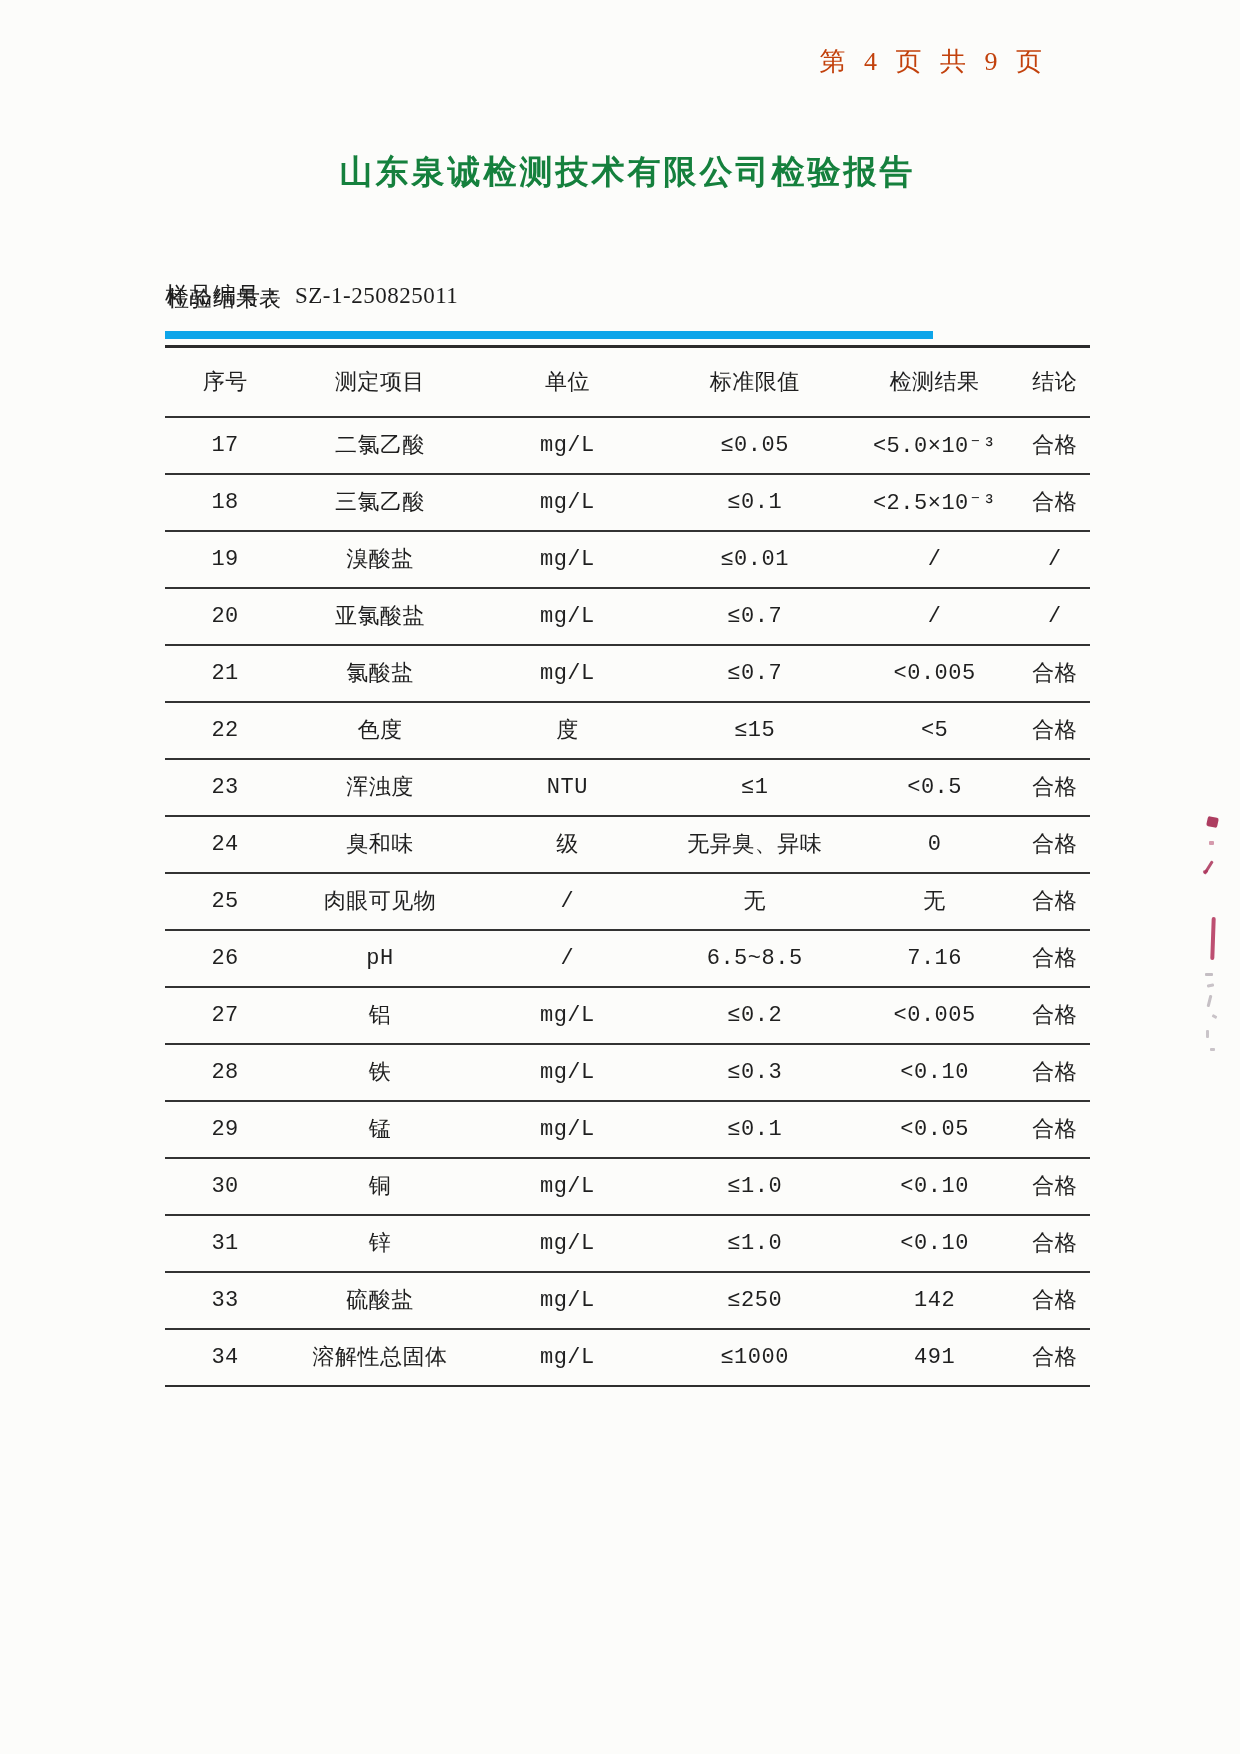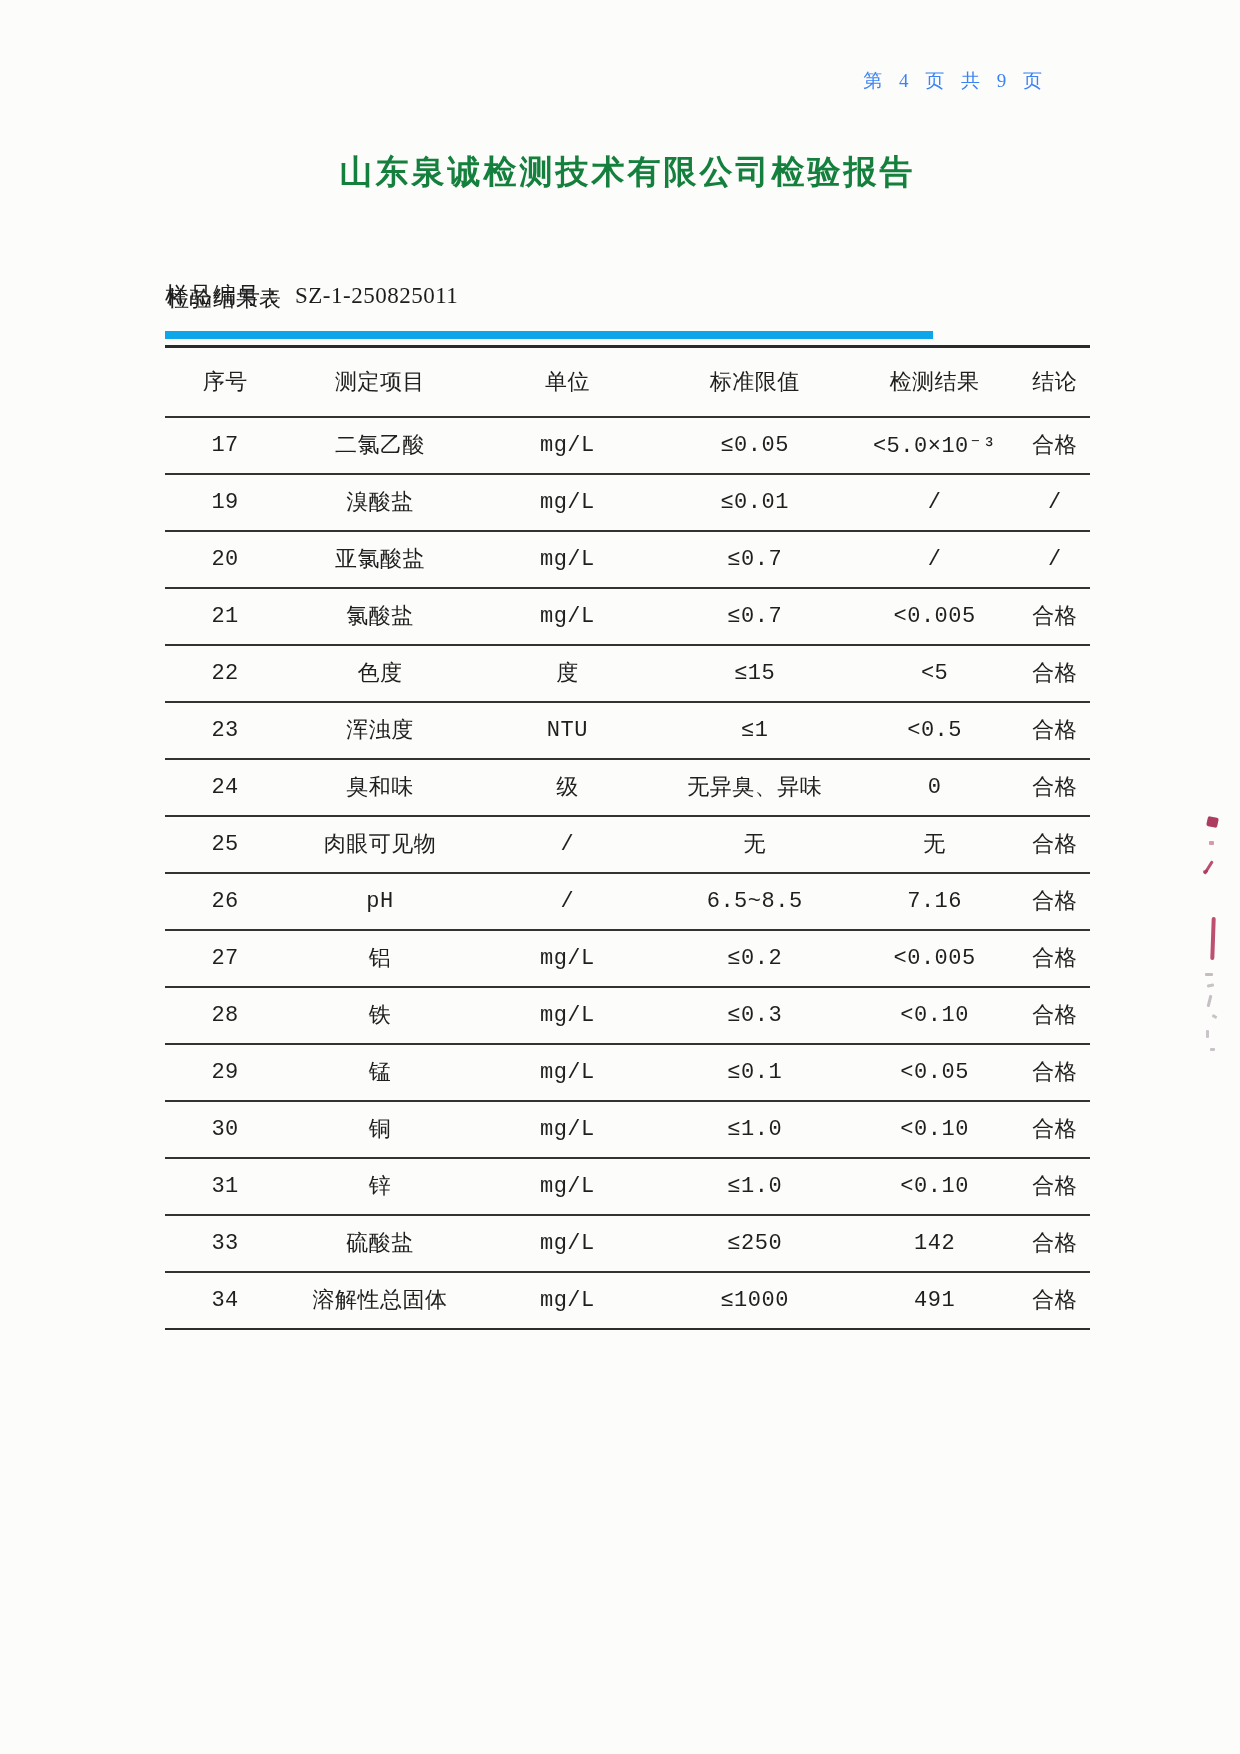--- a/index.html
+++ b/index.html
@@ -12,26 +12,26 @@
     width: 1240px;
     height: 1754px;
     margin: 0 auto;
     background: #fcfcfa;
     overflow: hidden;
     font-family: "Liberation Serif", "DejaVu Serif", serif;
     color: #1d1d1d;
   }
   .page-info {
     position: absolute;
-    top: 68px;
+    top: 44px;
     right: 196px;
-    font-size: 19px;
+    font-size: 26px;
     letter-spacing: 2px;
     word-spacing: 8px;
-    color: #3b82f6;
+    color: #c2410c;
     white-space: nowrap;
   }
   .title {
     position: absolute;
     top: 150px;
     left: 165px;
     width: 925px;
     margin: 0;
     text-align: center;
     font-size: 33px;
@@ -160,20 +160,28 @@
     <tbody>
         <tr>
     <td>17</td>
     <td>二氯乙酸</td>
     <td>mg/L</td>
     <td>≤0.05</td>
     <td>&lt;5.0×10⁻³</td>
     <td>合格</td>
   </tr>
         <tr>
+    <td>18</td>
+    <td>三氯乙酸</td>
+    <td>mg/L</td>
+    <td>≤0.1</td>
+    <td>&lt;2.5×10⁻³</td>
+    <td>合格</td>
+  </tr>
+        <tr>
     <td>19</td>
     <td>溴酸盐</td>
     <td>mg/L</td>
     <td>≤0.01</td>
     <td>/</td>
     <td>/</td>
   </tr>
         <tr>
     <td>20</td>
     <td>亚氯酸盐</td>

